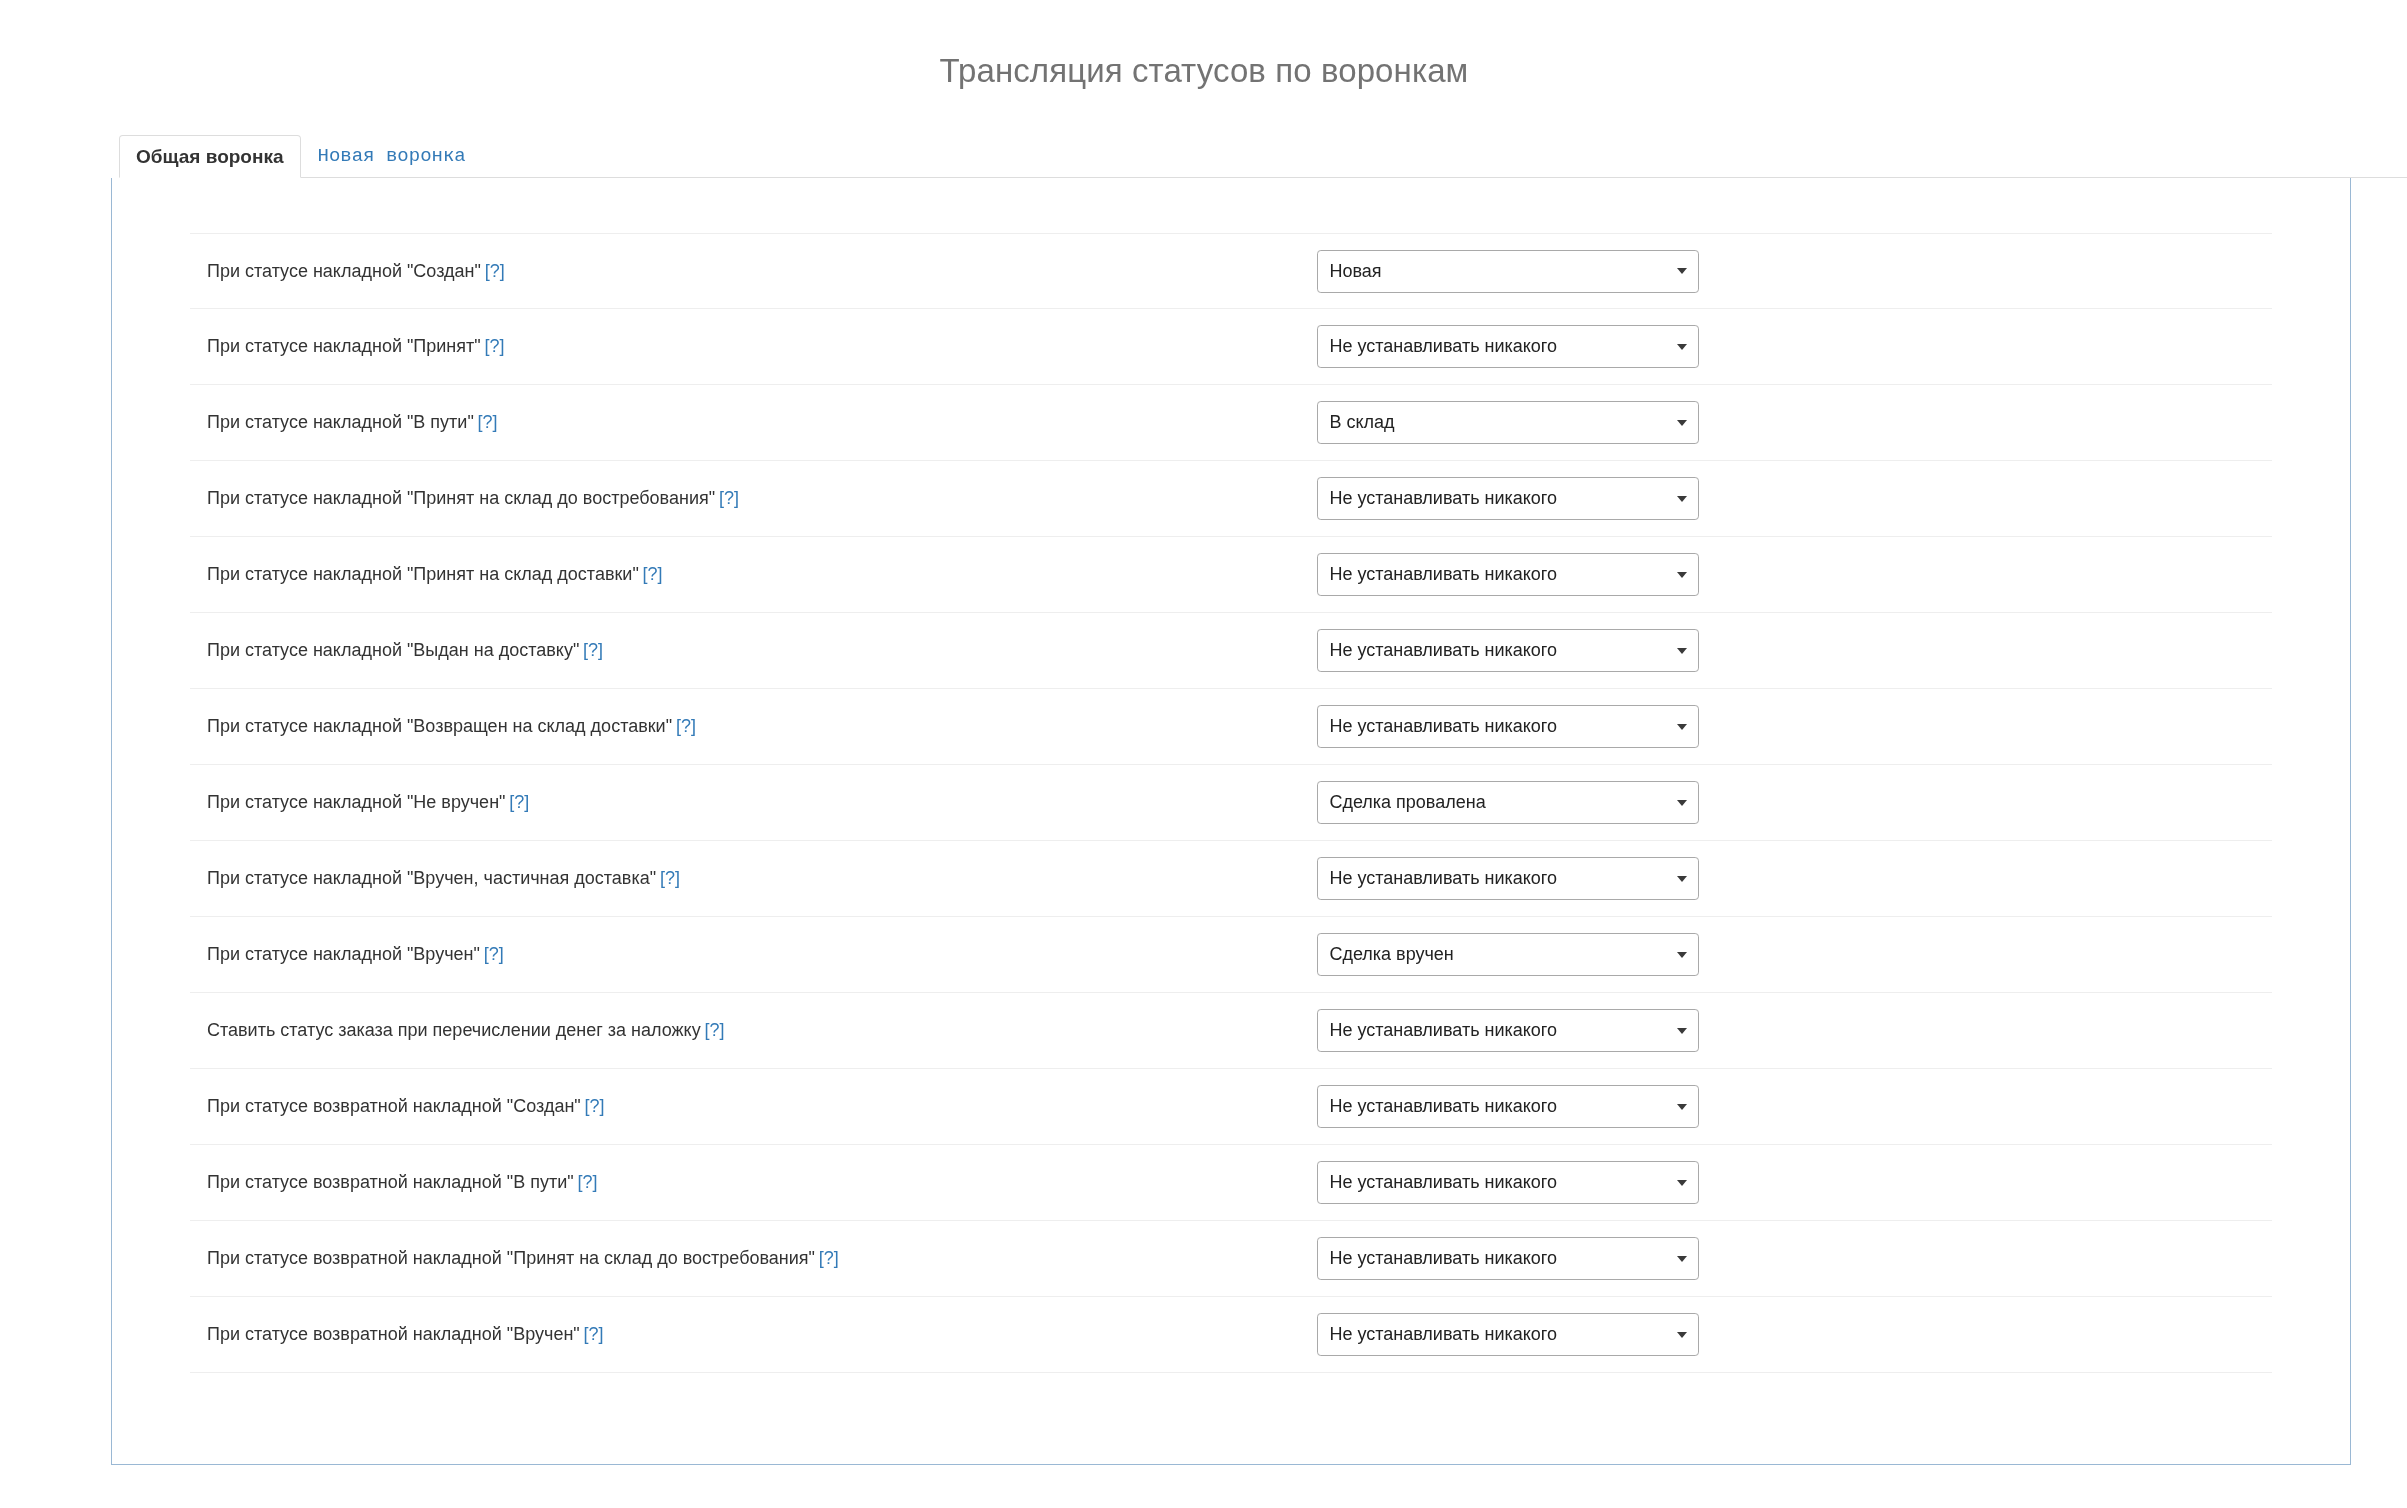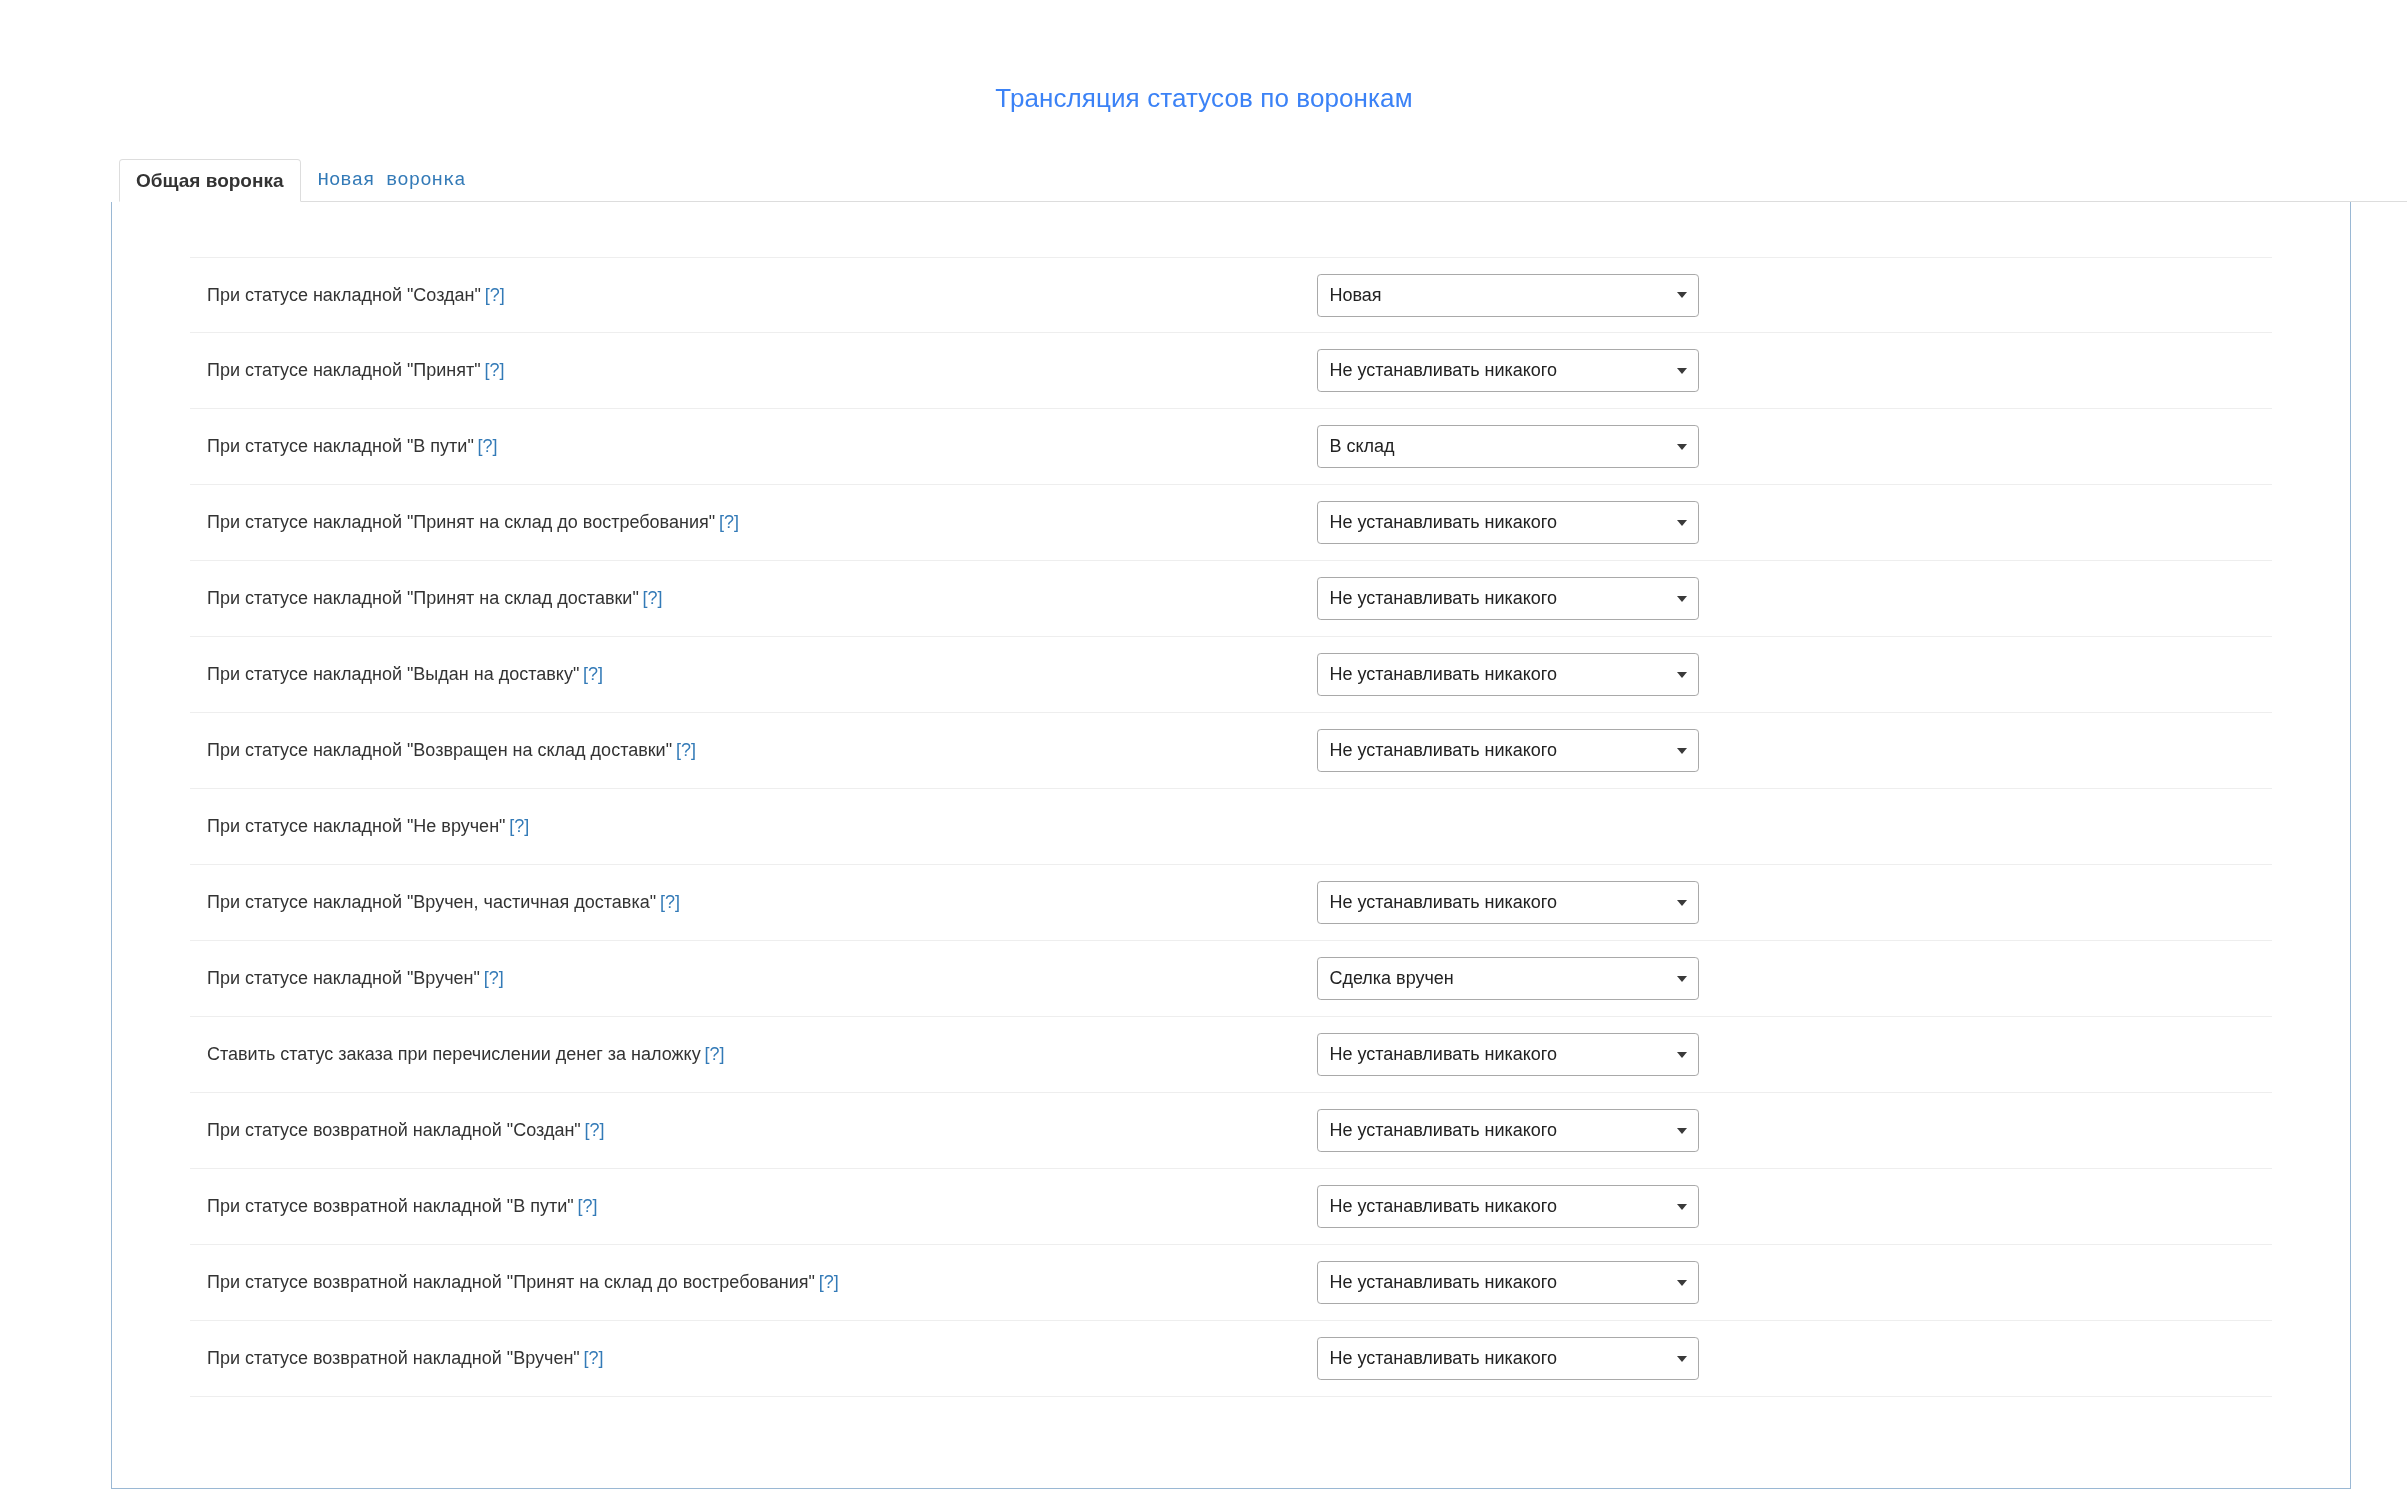--- a/index.html
+++ b/index.html
@@ -11,25 +11,25 @@
     width: 2408px;
     height: 1508px;
     font-family: "Liberation Sans", sans-serif;
     color: #333333;
     -webkit-font-smoothing: antialiased;
     overflow: hidden;
   }
 
   .page-title {
     text-align: center;
-    font-size: 26px;
+    font-size: 33px;
     font-weight: 400;
-    color: #3b82f6;
+    color: #737373;
     margin: 0;
-    padding: 83px 0 0 0;
+    padding: 52px 0 0 0;
     letter-spacing: 0.1px;
   }
 
   .tabs-wrap {
     margin-top: 50px;
     padding-left: 111px;
     position: relative;
   }
 
   .tabs {
@@ -242,20 +242,26 @@
           <span class="select-value">Не устанавливать никакого</span>
           <span class="caret"></span>
         </div>
       </div>
     </div>
 
     <div class="row">
       <div class="row-label">
         <span>При статусе накладной "Не вручен"</span><a class="help-link">[?]</a>
       </div>
+      <div class="select-cell">
+        <div class="select-box">
+          <span class="select-value">Сделка провалена</span>
+          <span class="caret"></span>
+        </div>
+      </div>
     </div>
 
     <div class="row">
       <div class="row-label">
         <span>При статусе накладной "Вручен, частичная доставка"</span><a class="help-link">[?]</a>
       </div>
       <div class="select-cell">
         <div class="select-box">
           <span class="select-value">Не устанавливать никакого</span>
           <span class="caret"></span>

